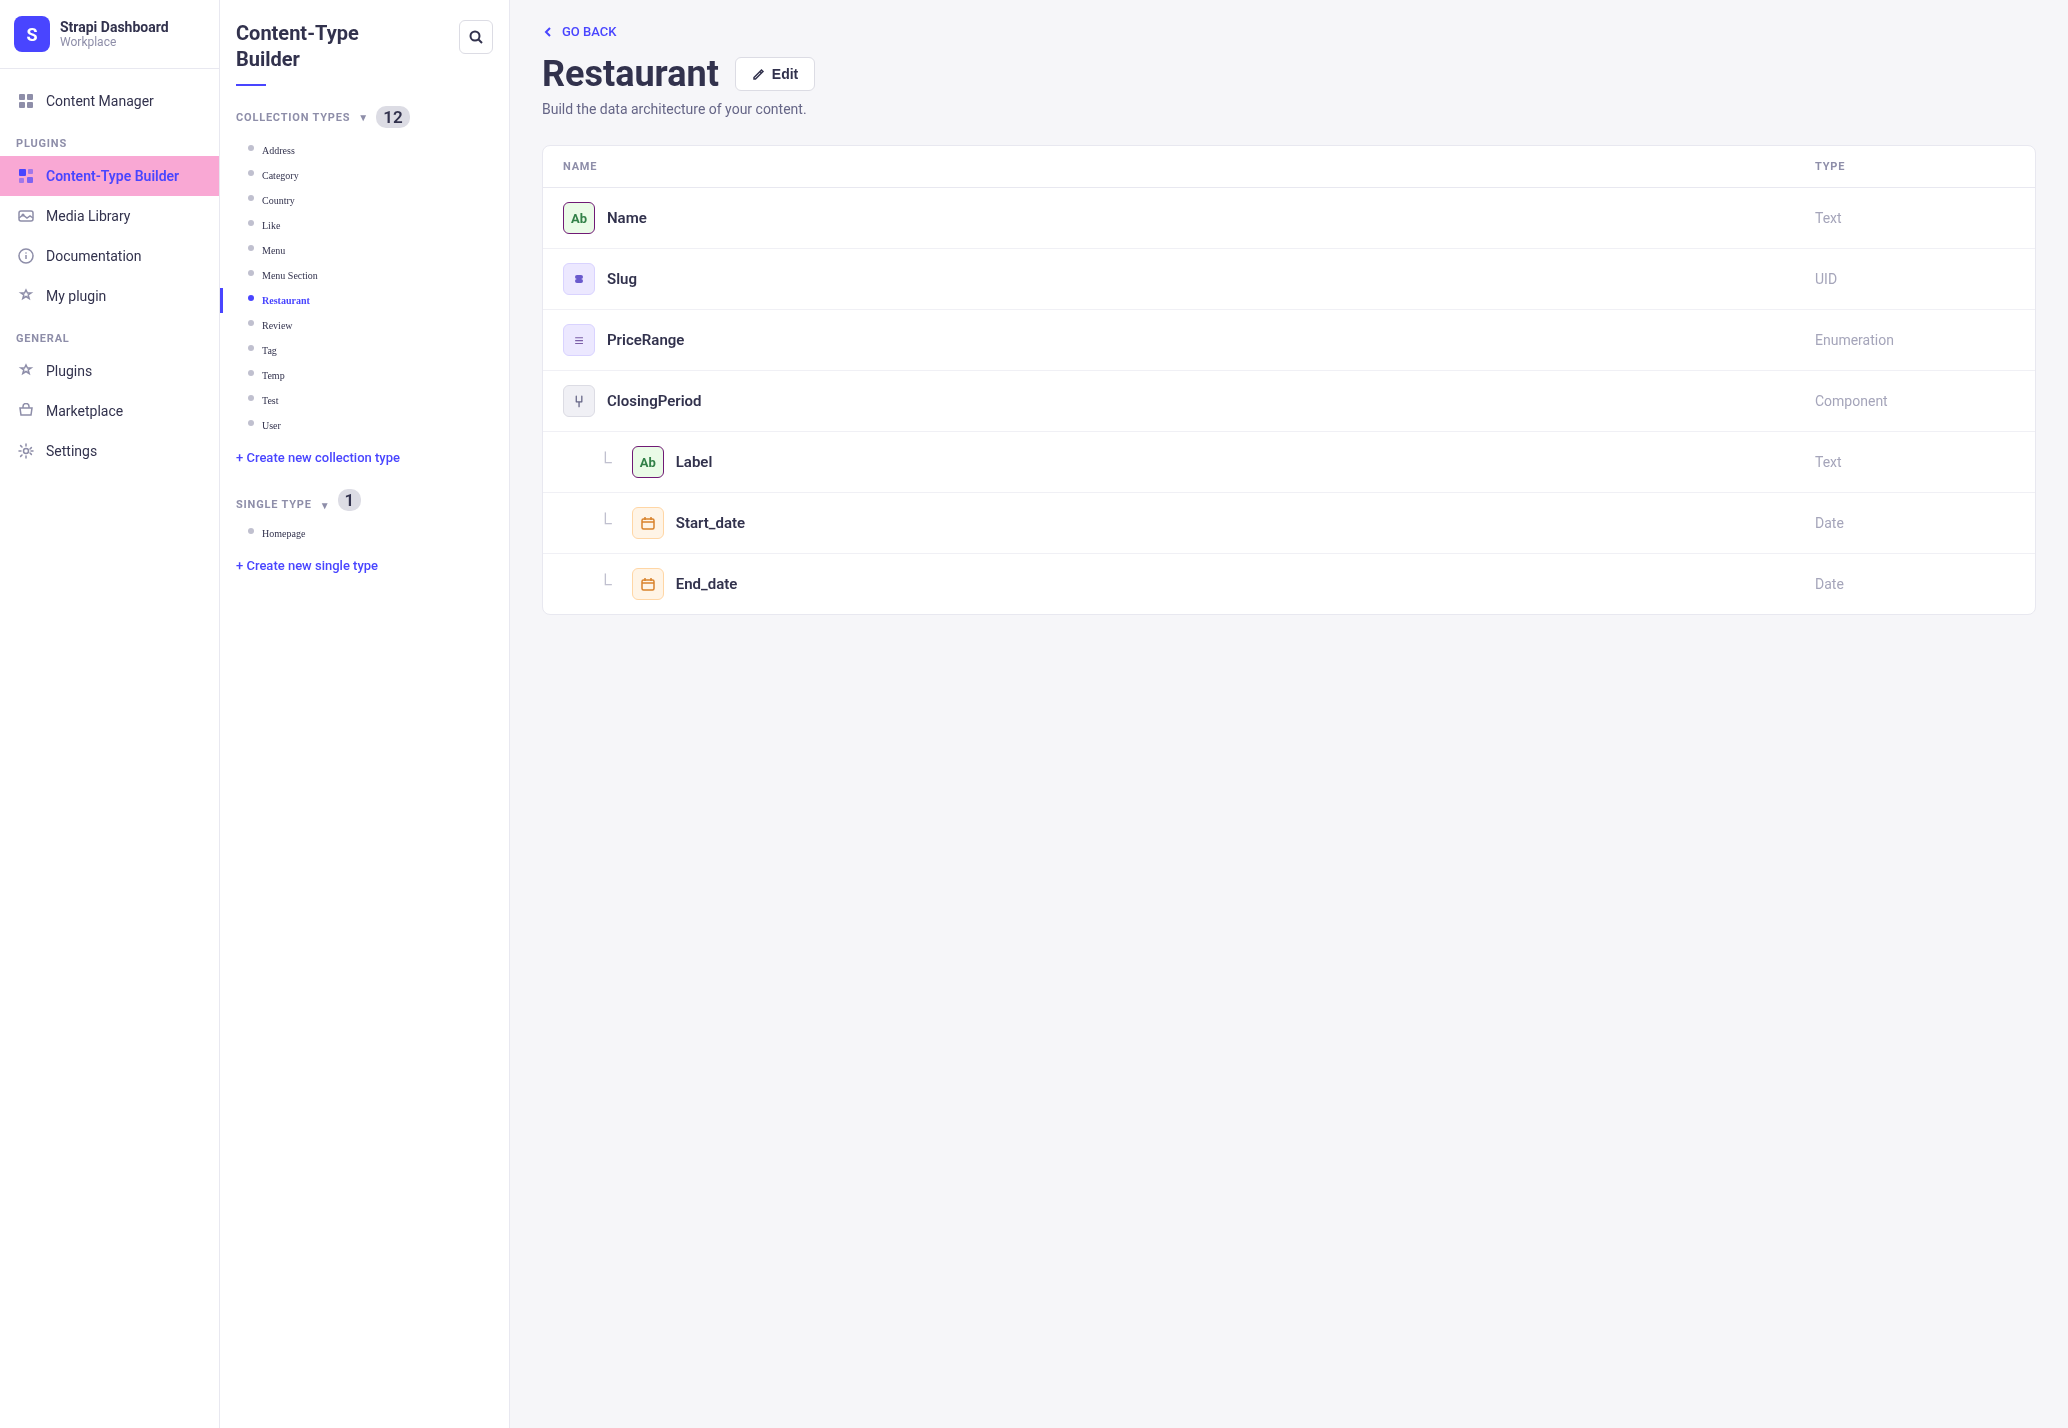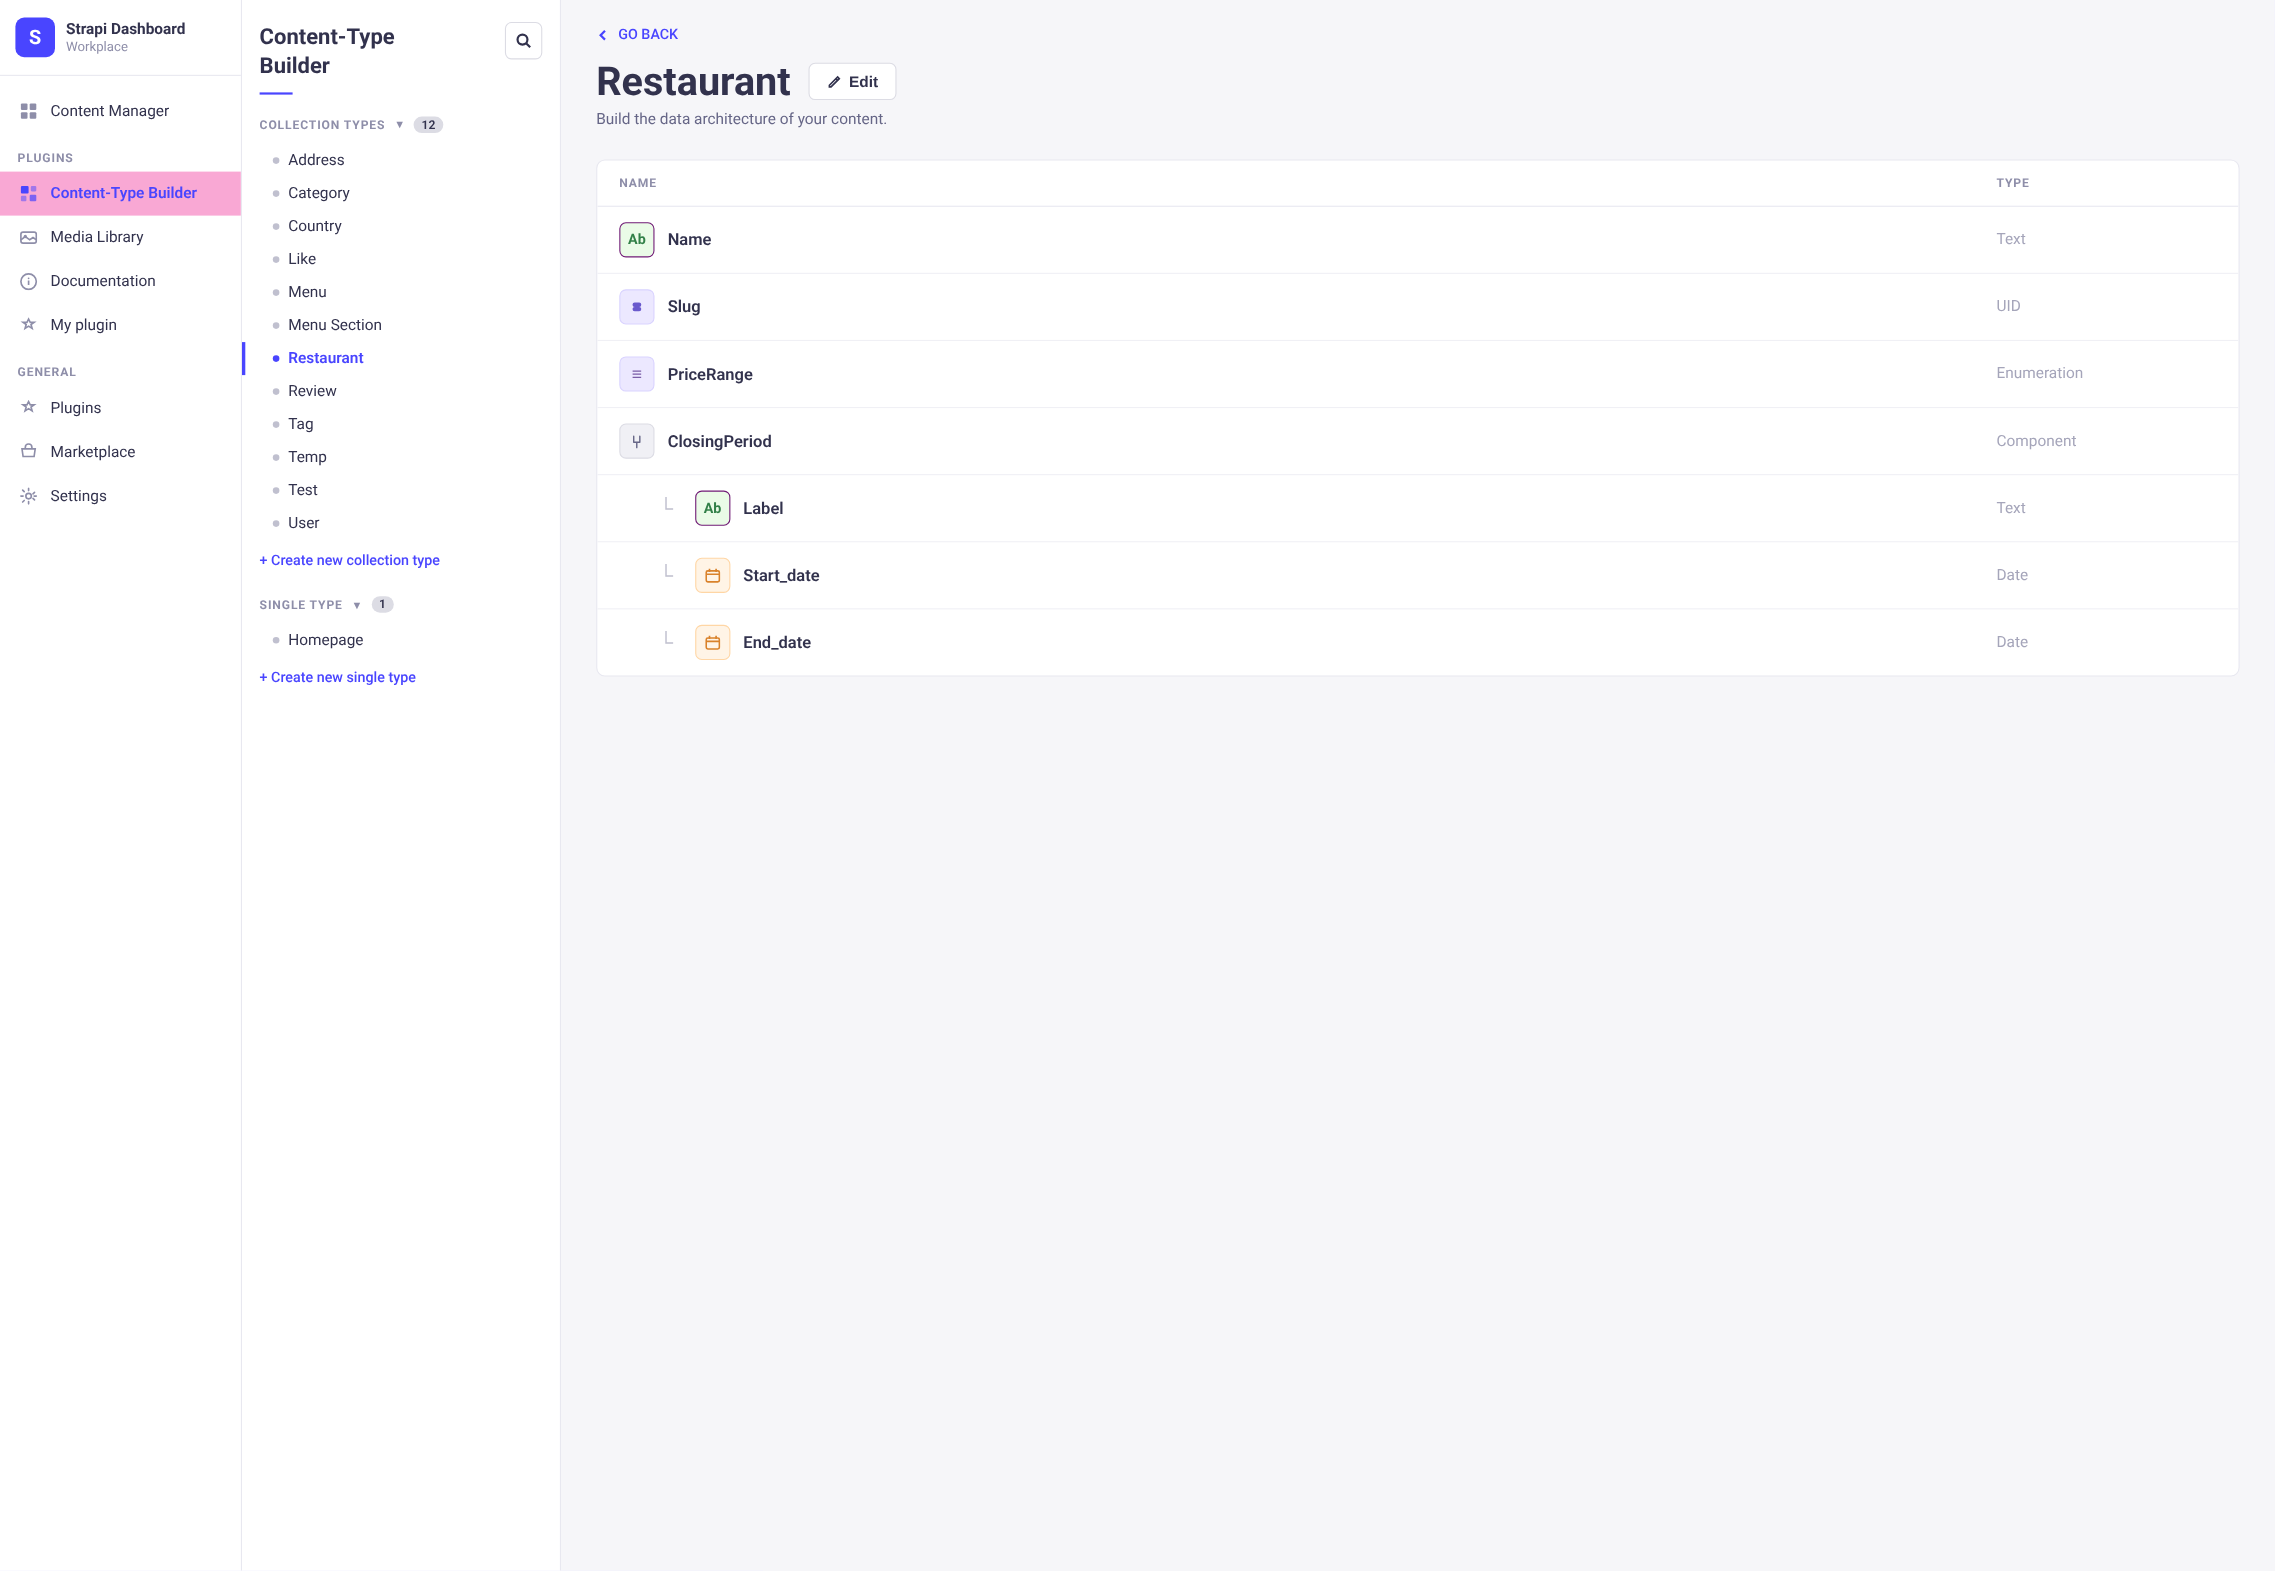--- a/index.html
+++ b/index.html
@@ -143,41 +143,42 @@
     .section-label {
       font-size: 11px;
       font-weight: 700;
       color: #8e8ea9;
       text-transform: uppercase;
       letter-spacing: 0.8px;
     }
     .section-badge {
       background: #dcdce4;
       color: #32324d;
-      font-size: 11px;
+      font-size: 17px;
       font-weight: 600;
       padding: 1px 7px;
       border-radius: 10px;
     }
     .chevron-icon {
       font-size: 10px;
       color: #8e8ea9;
     }
     .collection-list {
       list-style: none;
       padding: 4px 0;
     }
     .collection-item {
       display: flex;
-      align-items: center;
+      align-items: flex-start;
       padding: 7px 20px 7px 28px;
       cursor: pointer;
       color: #32324d;
-      font-size: 14px;
+      font-size: 10px;
       gap: 8px;
+      font-family: Liberation Serif, serif;
     }
     .collection-item.active {
       color: #4945ff;
       font-weight: 600;
       background: white;
       border-left: 3px solid #4945ff;
       padding-left: 25px;
     }
     .bullet {
       width: 6px;

